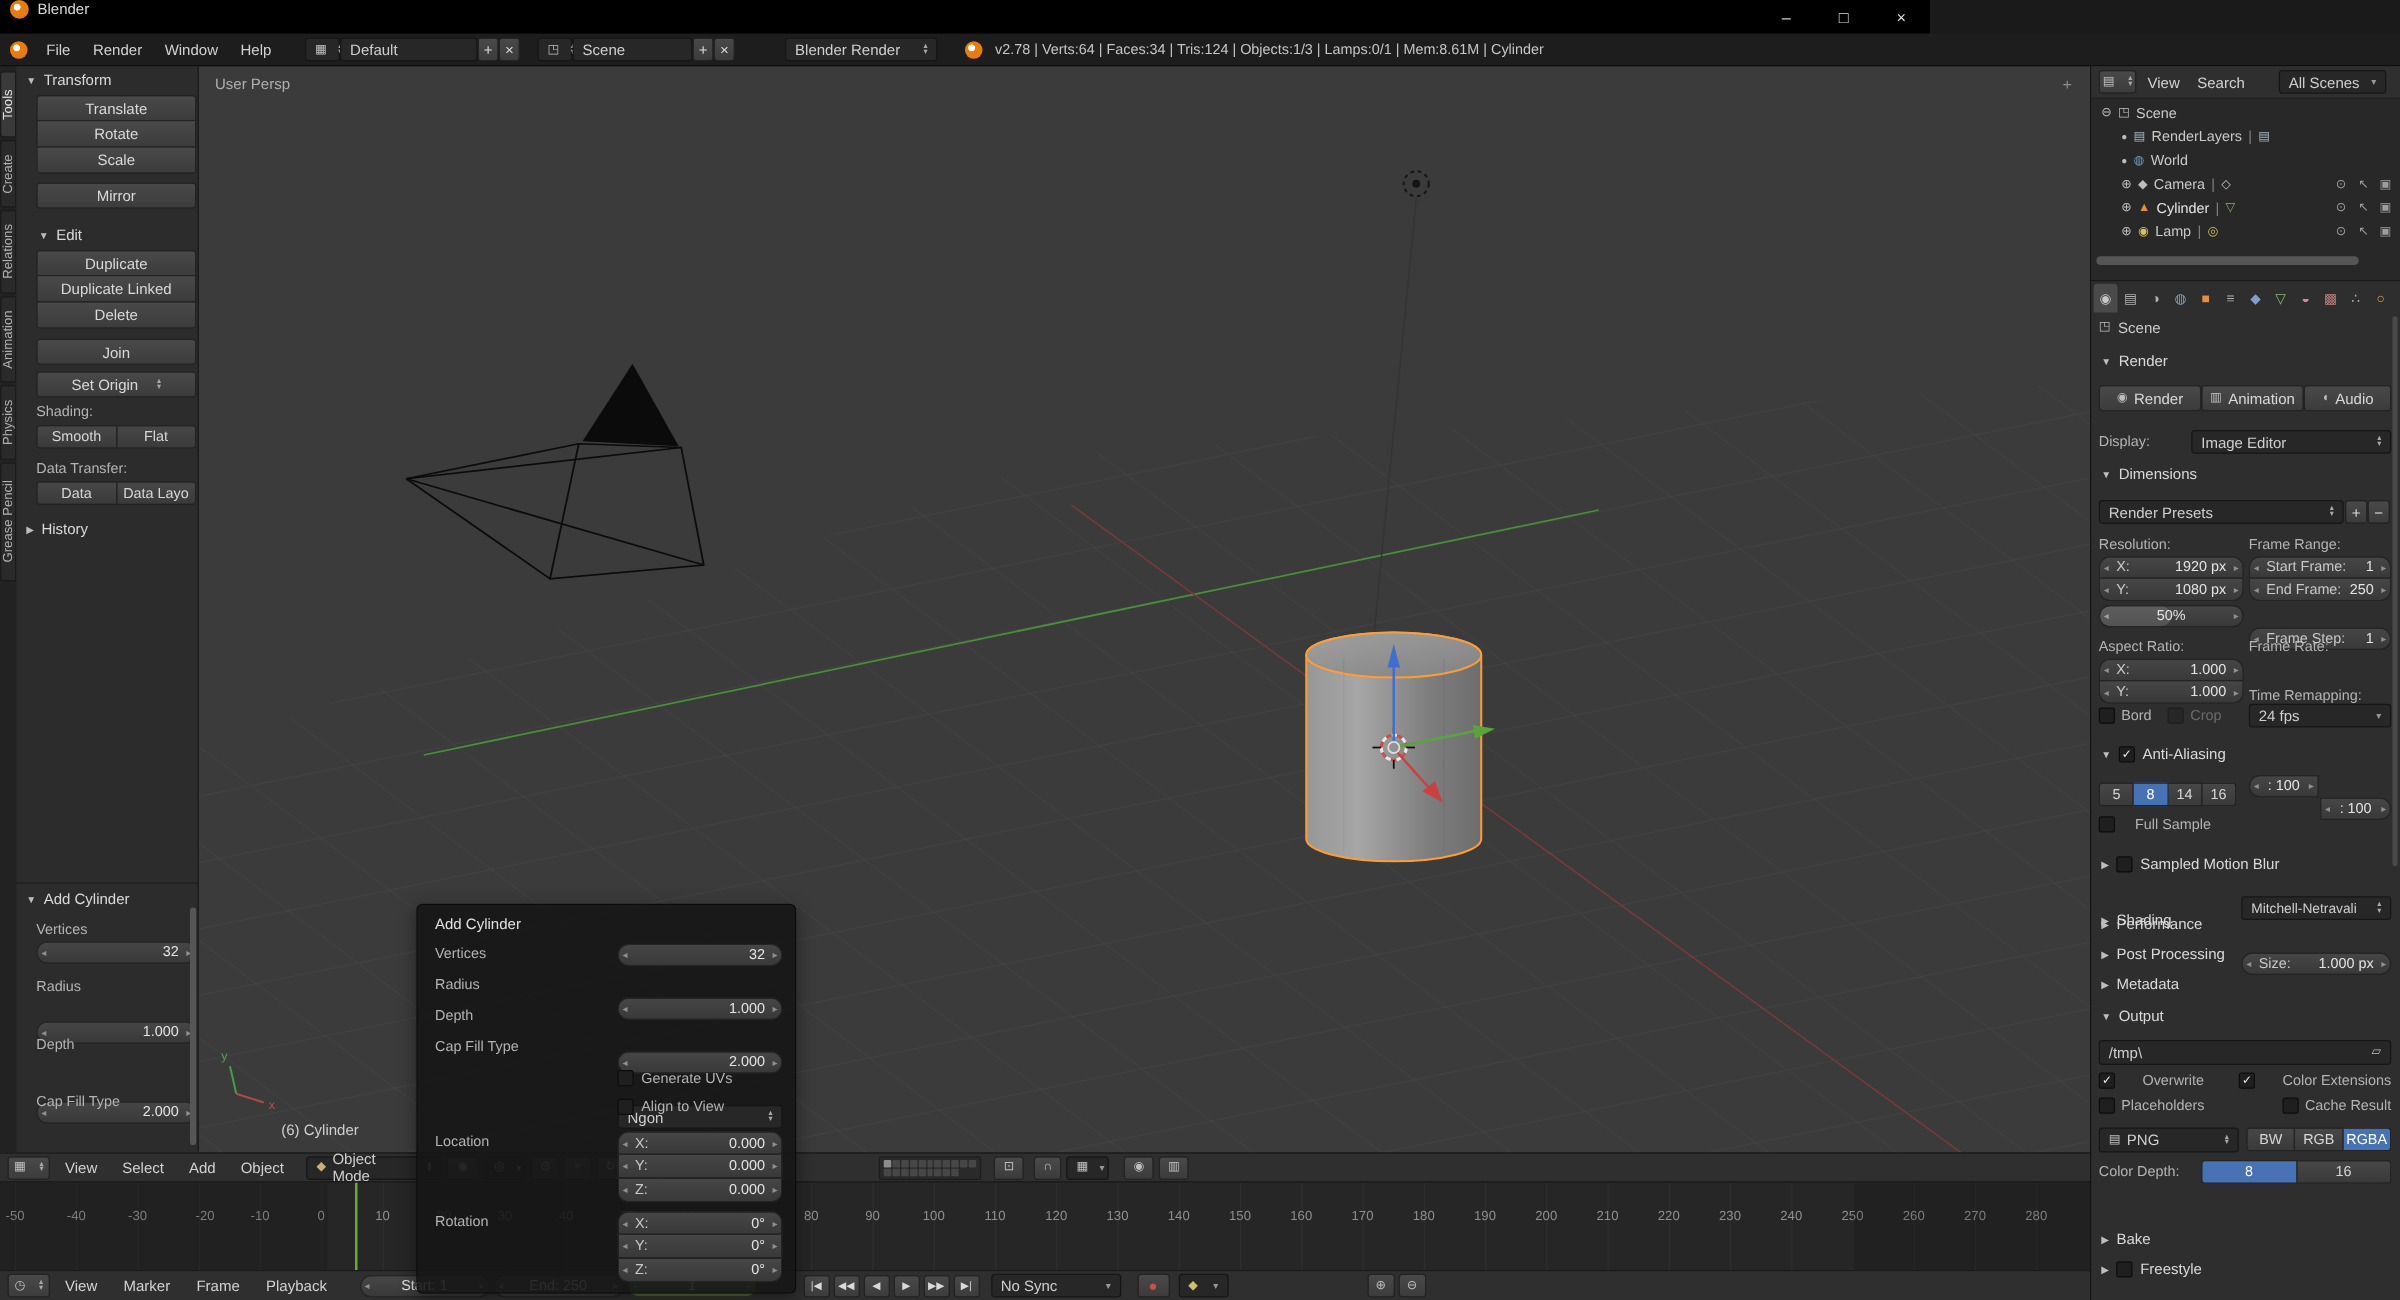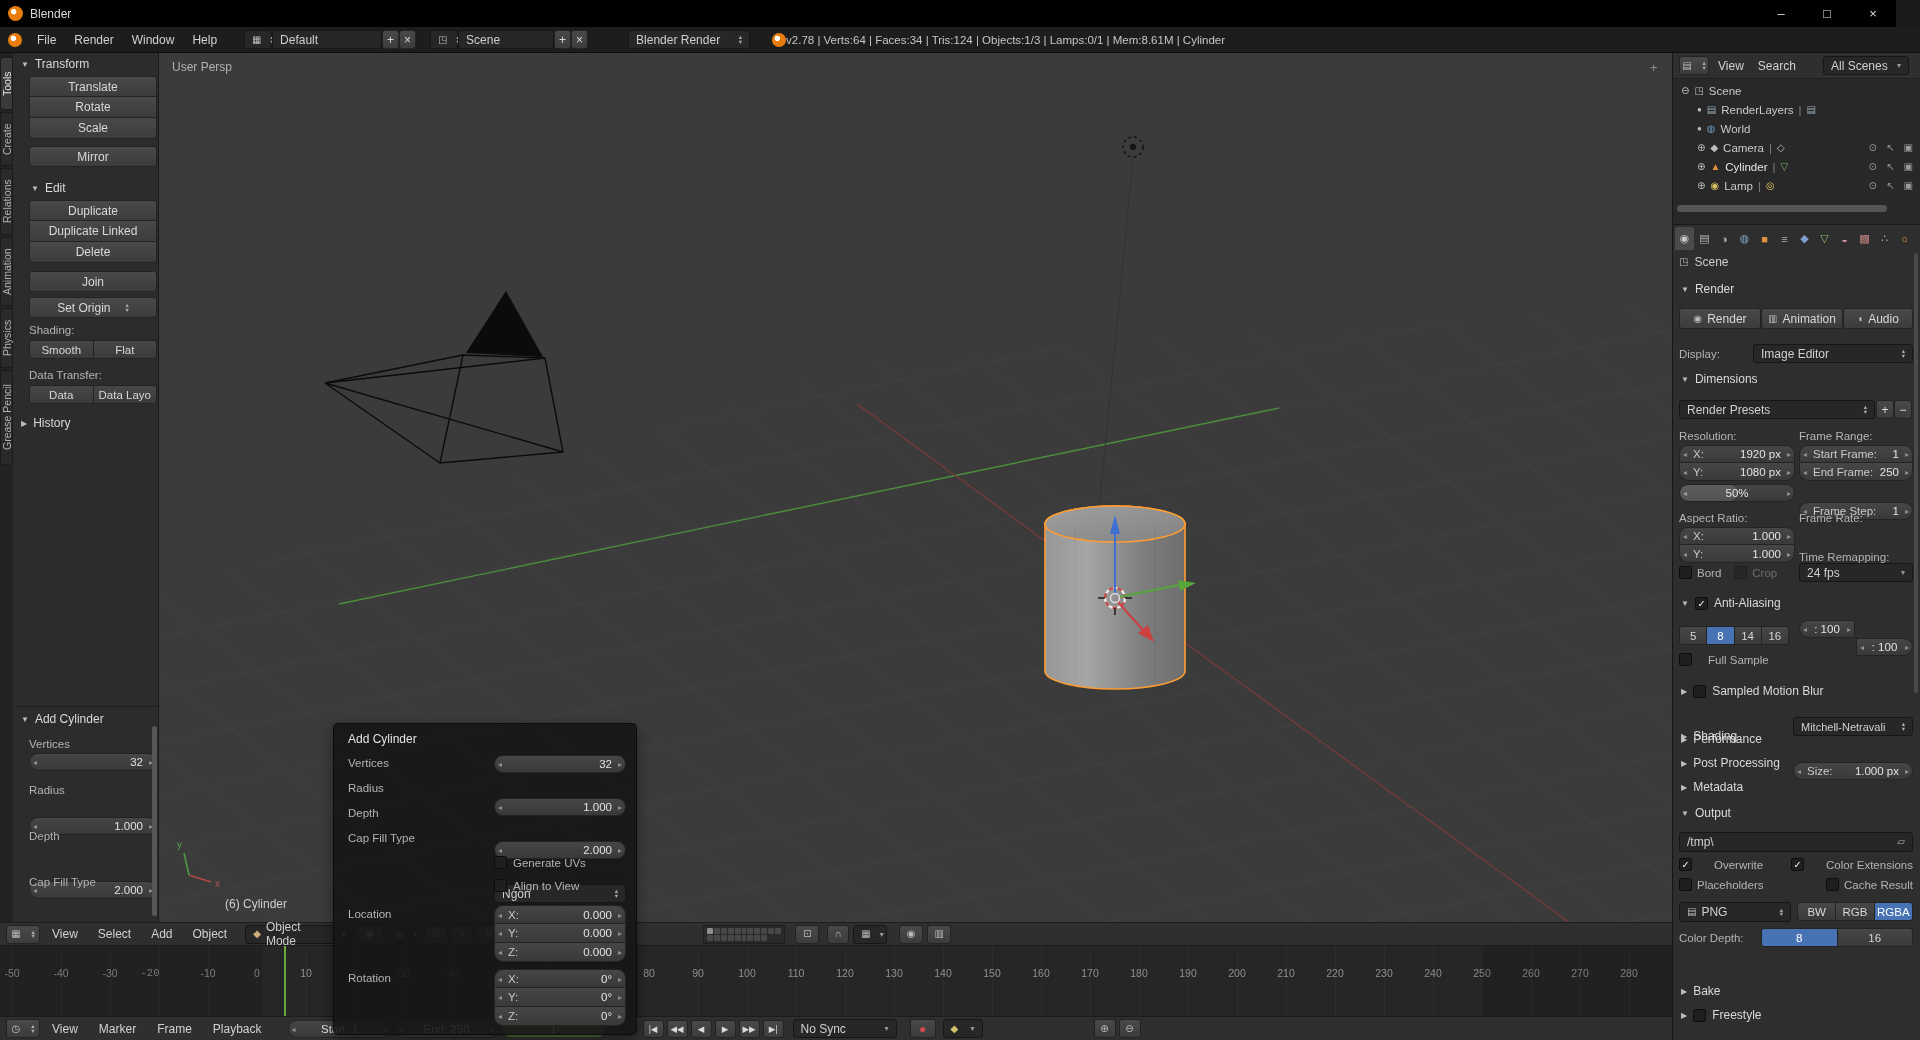--- a/index.html
+++ b/index.html
@@ -1,20 +1,20 @@
 <!DOCTYPE html>
 <html><head>
 <meta charset="utf-8">
 <style>
 *{margin:0;padding:0;box-sizing:border-box}
 html,body{width:1920px;height:1040px;overflow:hidden;background:#1a1a1a;
   font-family:"Liberation Sans","DejaVu Sans",sans-serif;font-size:12px;color:#ccc;user-select:none}
 .abs{position:absolute}
 
-#titlebar{position:absolute;left:0;top:0;width:1896px;height:27px;background:#000;display:flex;align-items:center;color:#d8d8d8}
+#titlebar{position:absolute;left:0;top:0;width:1544px;height:27px;background:#000;display:flex;align-items:flex-start;color:#d8d8d8}
 .blogo{width:15px;height:15px;border-radius:50%;background:radial-gradient(circle at 38% 38%,#fff 0 2.5px,#e87d0d 3px);display:inline-block}
 .winctl{width:46px;height:27px;display:flex;align-items:center;justify-content:center;color:#ddd;font-size:13px}
 
 #infobar{position:absolute;left:0;top:27px;width:1920px;height:26px;background:#1d1d1d;border-bottom:1px solid #0e0e0e;display:flex;align-items:center}
 .menu-item{padding:0 9px;color:#d2d2d2}
 .dd{background:#272727;border:1px solid #161616;border-radius:3px;height:19px;display:flex;align-items:center;padding:0 7px;color:#cfcfcf;position:relative;gap:5px}
 .dd1::after{content:"▾";font-size:8px;color:#999;margin-left:auto;padding-left:4px}
 .ud{display:flex;flex-direction:column;line-height:4.5px;font-size:6.5px;color:#aaa;margin-left:auto;padding-left:4px}
 .ud::before{content:"▴"}.ud::after{content:"▾"}
 .btn{background:linear-gradient(180deg,#494949,#3c3c3c);border:1px solid #232323;border-radius:3px;height:19px;display:flex;align-items:center;justify-content:center;color:#d9d9d9;gap:5px}
@@ -113,21 +113,21 @@
   <span class="dd" style="width:96px">
       <span>Scene</span>
     </span>
   <span class="btn" style="width:17px">+</span>
   <span class="btn" style="width:17px">×</span>
   <span class="dd" style="margin-left:40px;width:122px">
       <span>Blender Render</span>
       <span class="ud"></span>
     </span>
   <span class="blogo" style="margin-left:22px;width:14px;height:14px"></span>
-  <span style="color:#c6c6c6;font-size:11.5px">v2.78 | Verts:64 | Faces:34 | Tris:124 | Objects:1/3 | Lamps:0/1 | Mem:8.61M | Cylinder</span>
+  <span style="margin-left:10px;color:#c6c6c6;font-size:11.5px">v2.78 | Verts:64 | Faces:34 | Tris:124 | Objects:1/3 | Lamps:0/1 | Mem:8.61M | Cylinder</span>
 </div>
 
 <div id="tabstrip">
   <div class="vtab active" style="top:4px;height:53px">Tools</div>
   <div class="vtab" style="top:59px;height:54px">Create</div>
   <div class="vtab" style="top:115px;height:67px">Relations</div>
   <div class="vtab" style="top:184px;height:69px">Animation</div>
   <div class="vtab" style="top:255px;height:60px">Physics</div>
   <div class="vtab" style="top:317px;height:95px">Grease Pencil</div>
 </div>
@@ -345,21 +345,21 @@
 
 <div id="timeline">
   <div>
       <div class="tl-tick" style="left: 12px;"></div>
       <div class="tl-num" style="left: 12px;">-50</div>
       <div class="tl-tick" style="left: 61px;"></div>
       <div class="tl-num" style="left: 61px;">-40</div>
       <div class="tl-tick" style="left: 110px;"></div>
       <div class="tl-num" style="left: 110px;">-30</div>
       <div class="tl-tick" style="left: 159px;"></div>
-      <div class="tl-num" style="left: 150px; font-family: Liberation Mono, monospace;">-20</div>
+      <div class="tl-num" style="left: 164px;">-20</div>
       <div class="tl-tick" style="left: 208px;"></div>
       <div class="tl-num" style="left: 208px;">-10</div>
       <div class="tl-tick" style="left: 257px;"></div>
       <div class="tl-num" style="left: 257px;">0</div>
       <div class="tl-tick" style="left: 306px;"></div>
       <div class="tl-num" style="left: 306px;">10</div>
       <div class="tl-tick" style="left: 355px;"></div>
       <div class="tl-num" style="left: 355px;">20</div>
       <div class="tl-tick" style="left: 404px;"></div>
       <div class="tl-num" style="left: 404px;">30</div>

